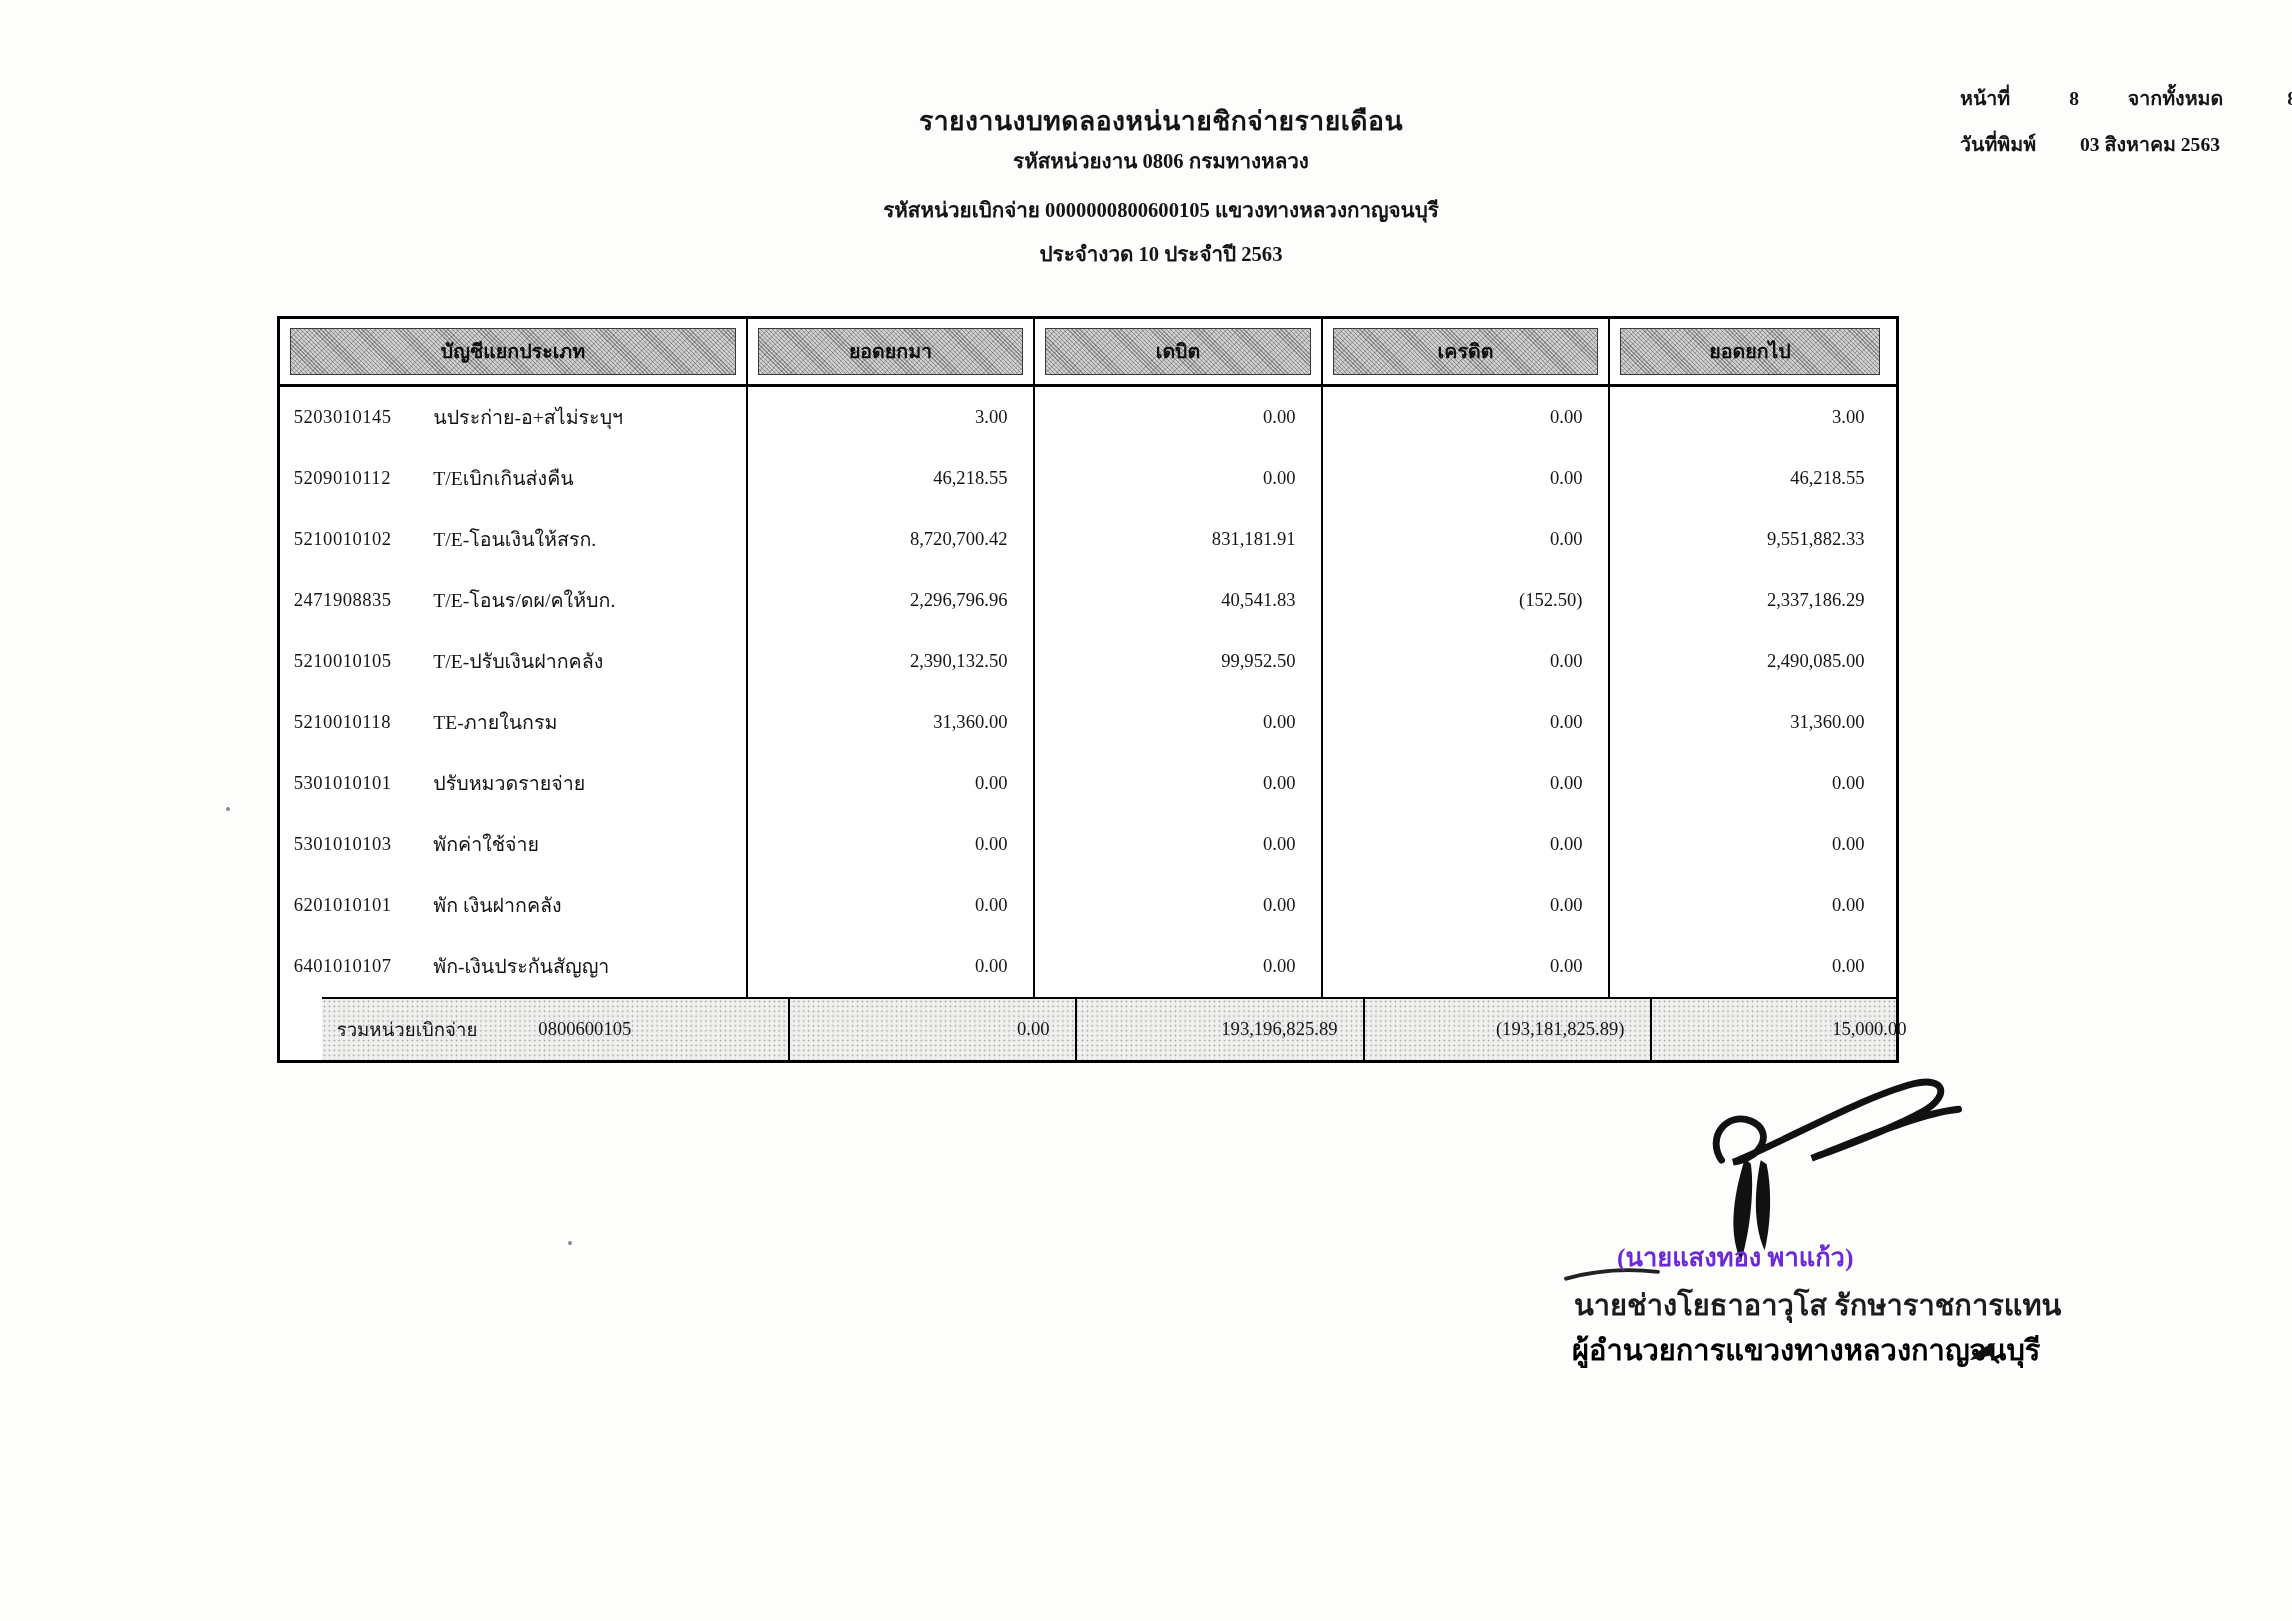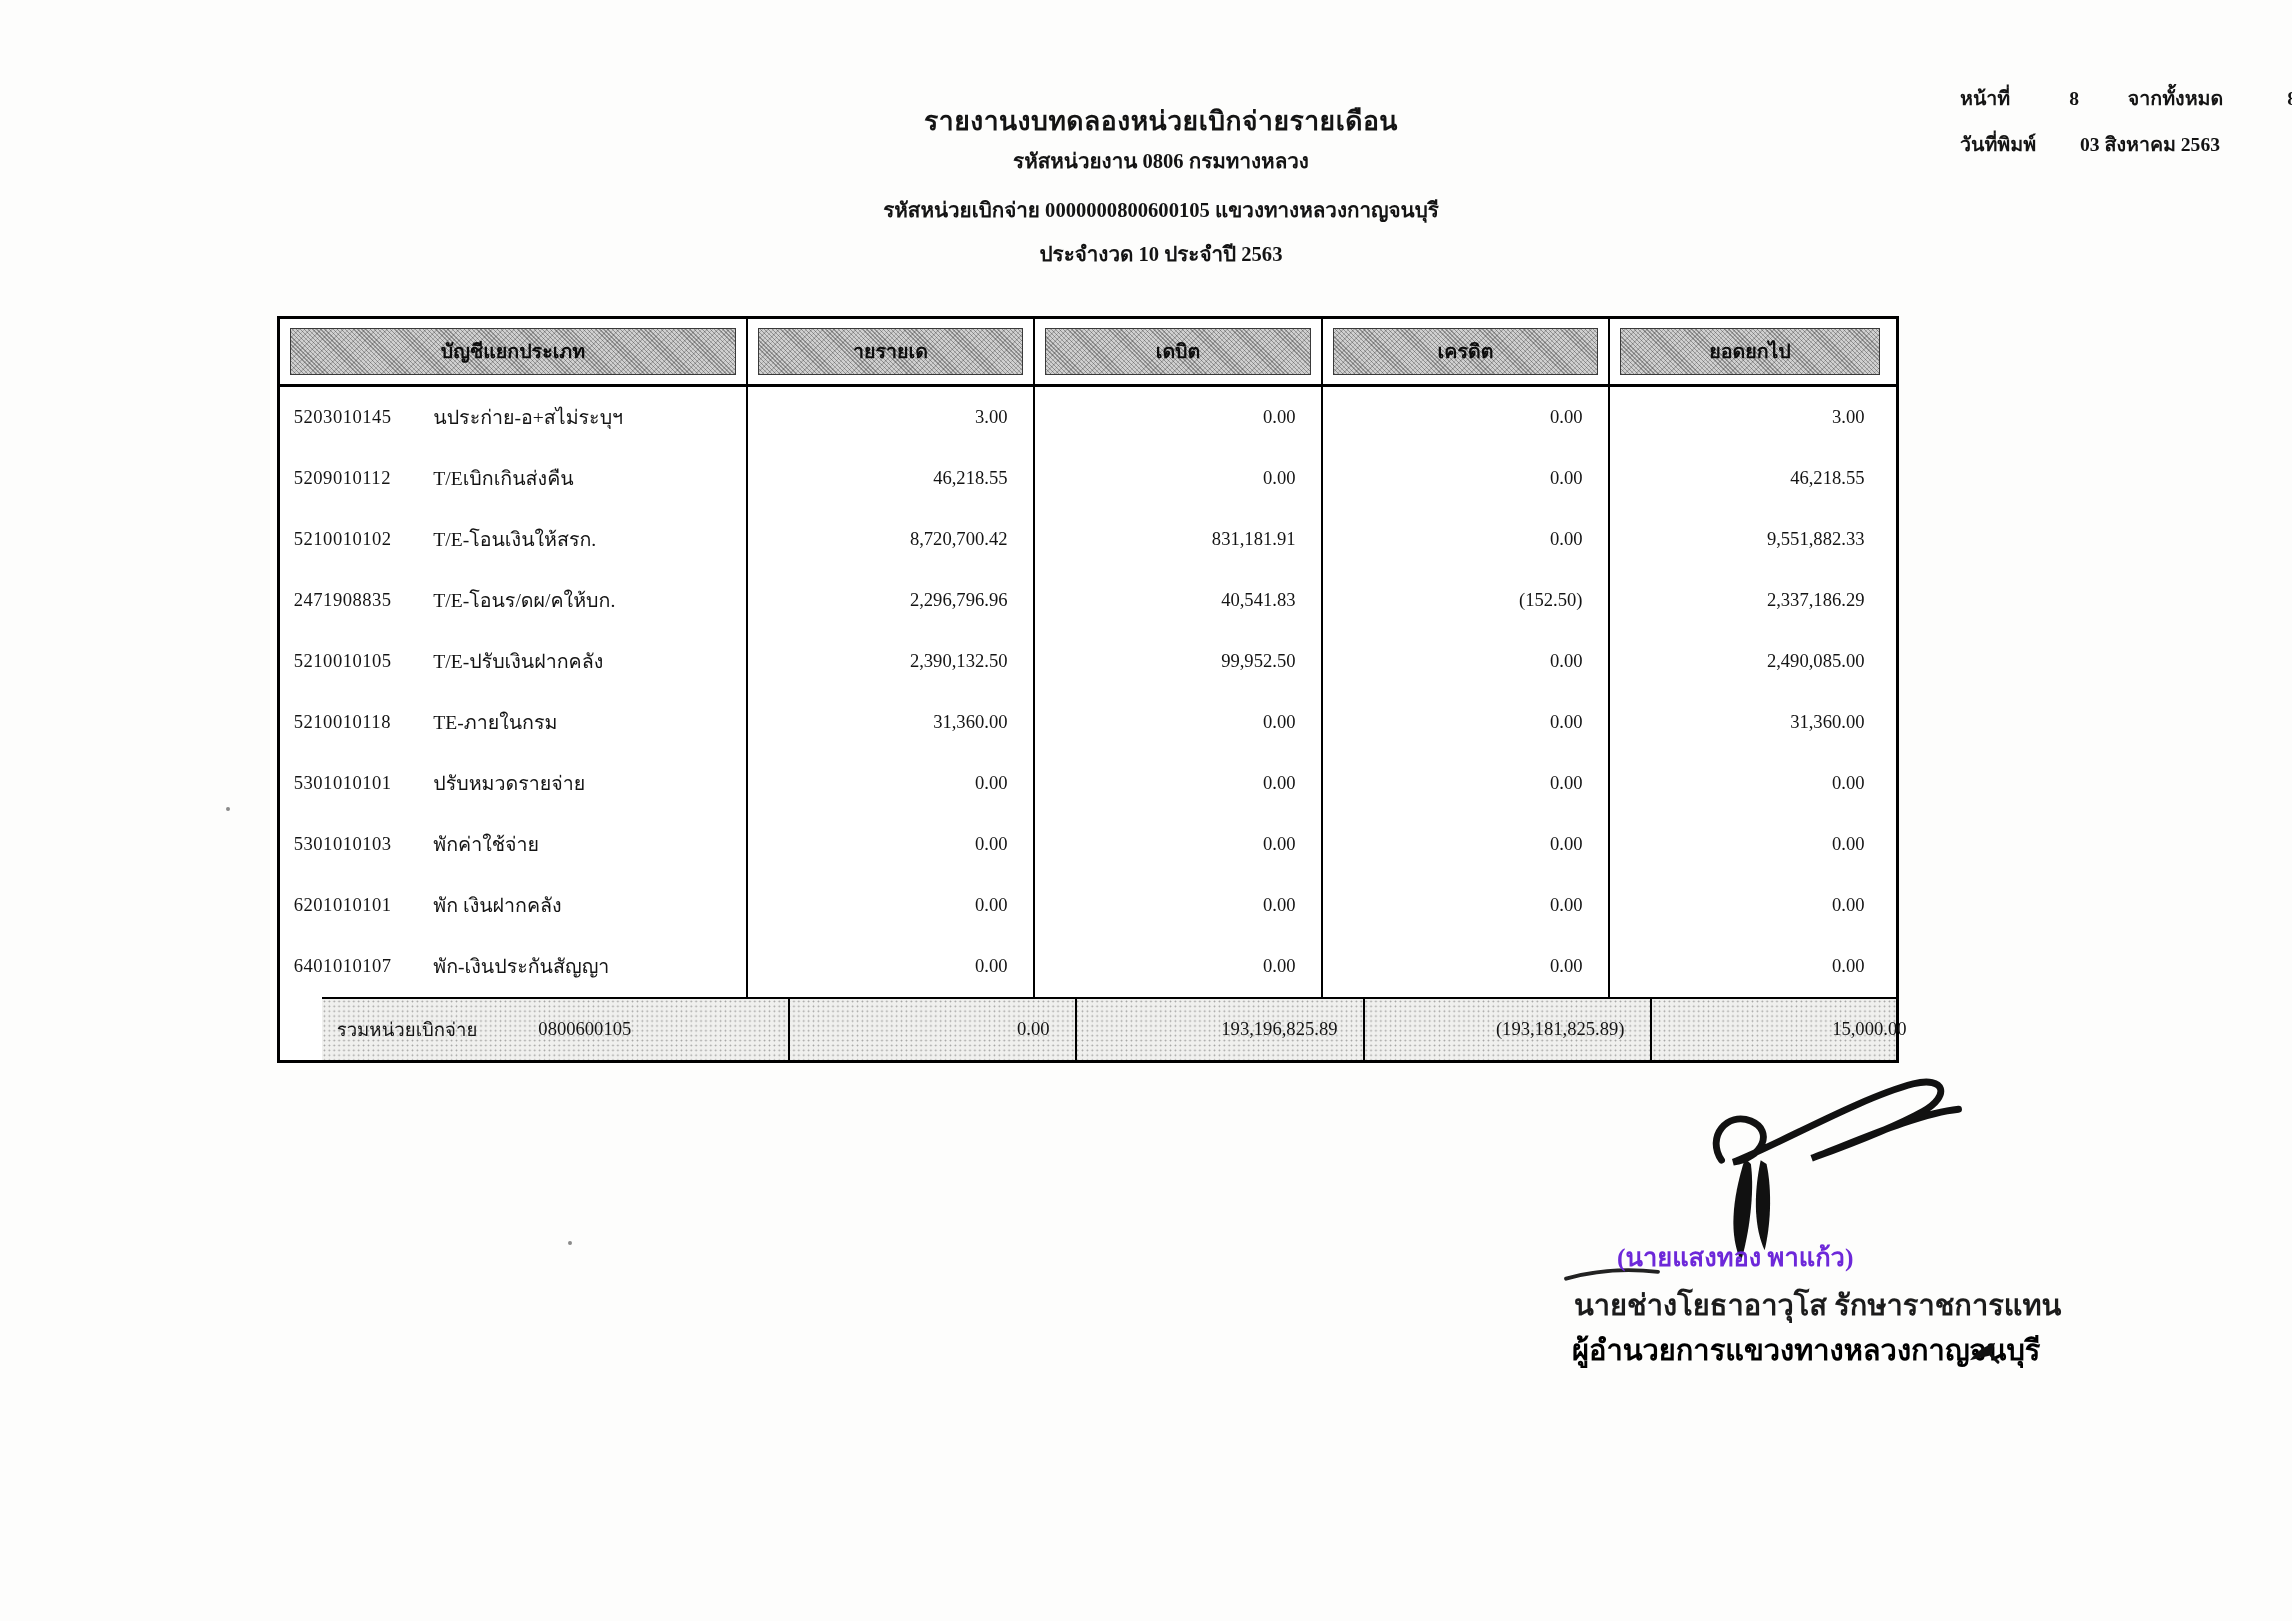--- a/index.html
+++ b/index.html
@@ -64,21 +64,21 @@
   .sig-endmark{position:absolute;left:1966px;top:1337px;}
   
   .speck{position:absolute;width:3.9px;height:3.9px;border-radius:50%;background:#5a5a5a;opacity:.7;}
 </style>
 </head>
 <body>
 
 <div class="page">
 
   <div class="doc-head">
-    <div class="doc-title">รายงานงบทดลองหน่วยเบิกจ่ายรายเดือน</div>
+    <div class="doc-title">รายงานงบทดลองหน่นายชิกจ่ายรายเดือน</div>
     <div class="doc-sub1">รหัสหน่วยงาน 0806 กรมทางหลวง</div>
     <div class="doc-sub2">รหัสหน่วยเบิกจ่าย 0000000800600105 แขวงทางหลวงกาญจนบุรี</div>
     <div class="doc-sub3">ประจำงวด 10 ประจำปี 2563</div>
   </div>
 
   <div class="page-info">
     <div class="line">
       <span>หน้าที่</span>
       <span class="sp55">8</span>
       <span class="sp45">จากทั้งหมด</span>
@@ -89,21 +89,21 @@
       <span class="sp40">03 สิงหาคม 2563</span>
     </div>
   </div>
 
   <div class="trial-table">
     <div class="t-header grid-cols">
       <div class="h-cell">
           <div class="h-box">บัญชีแยกประเภท</div>
         </div>
       <div class="h-cell">
-          <div class="h-box">ายรายเด</div>
+          <div class="h-box">ยอดยกมา</div>
         </div>
       <div class="h-cell">
           <div class="h-box">เดบิต</div>
         </div>
       <div class="h-cell">
           <div class="h-box">เครดิต</div>
         </div>
       <div class="h-cell">
           <div class="h-box">ยอดยกไป</div>
         </div>

